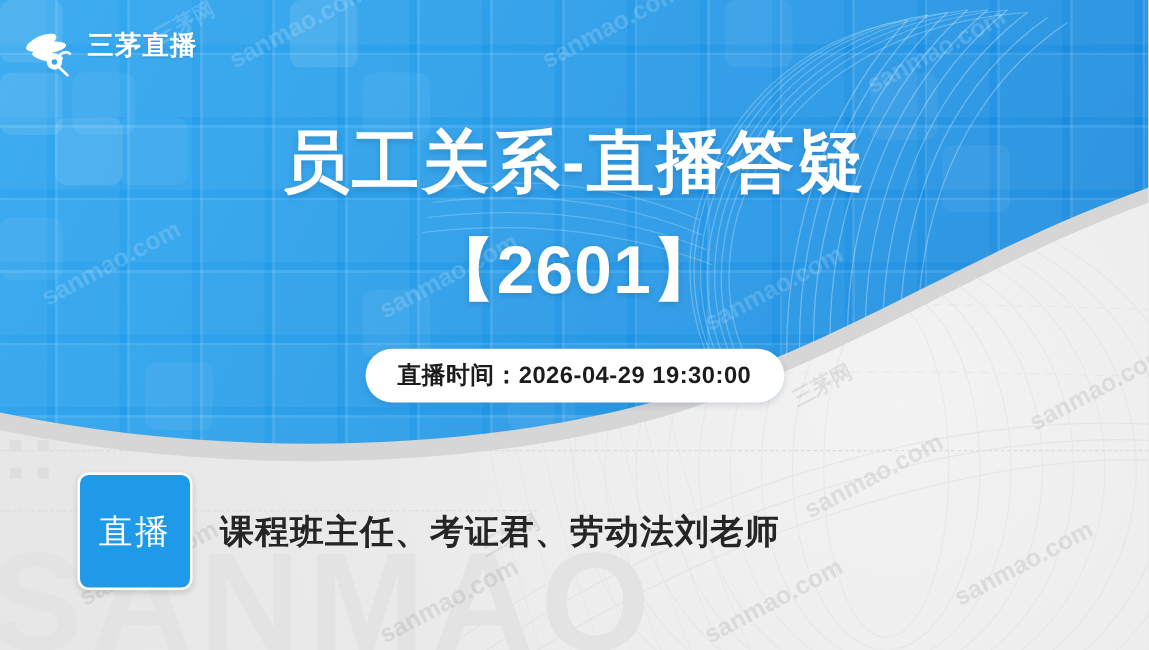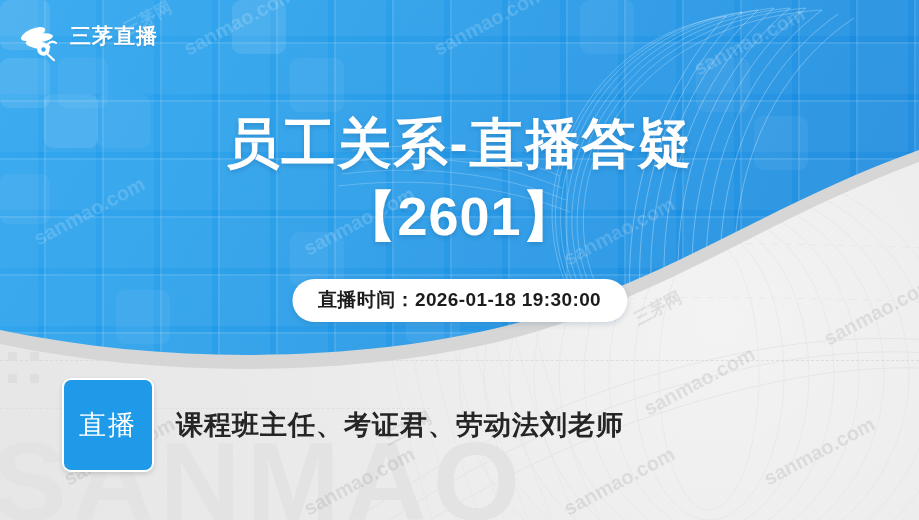--- a/index.html
+++ b/index.html
@@ -81,21 +81,21 @@
 
   
   .logo{position:absolute;left:18px;top:22px;display:flex;gap:8px;}
   .logo-text{
     color:#fff;font-size:21px;font-weight:bold;letter-spacing:1px;
     text-shadow:0 1px 2px rgba(0,0,0,.12);
   }
 
   
   .title{
-    position:absolute;left:0;top:112px;width:919px;text-align:center;
+    position:absolute;left:0;top:99px;width:919px;text-align:center;
     color:#fff;font-size:54px;line-height:62px;font-weight:bold;
     letter-spacing:2px;
     text-shadow:0 2px 5px rgba(0,40,80,.18);
     white-space:nowrap;
   }
   .title-2{
     position:absolute;left:0;top:185px;width:919px;text-align:center;
     color:#fff;font-size:54px;line-height:62px;font-weight:bold;letter-spacing:1px;
     text-shadow:0 2px 5px rgba(0,40,80,.18);
   }
@@ -271,20 +271,20 @@
         <path d="M30,22 C33,19 36,19.5 38,21"></path>
       </g>
       <circle cx="25.5" cy="27.5" r="2.2" fill="#35a8ef"></circle>
     </svg>
     <span class="logo-text">三茅直播</span>
   </div>
 
   <div class="title">员工关系-直播答疑</div>
   <div class="title-2">【2601】</div>
 
-  <div class="time-pill">直播时间：2026-01-18 19:30:00</div>
+  <div class="time-pill">直播时间：2026-04-29 19:30:00</div>
 
   <div class="guest-badge">
     <span>直播</span>
   </div>
   <div class="guest-names">课程班主任、考证君、劳动法刘老师</div>
 
 </div>
 
 </body></html>

